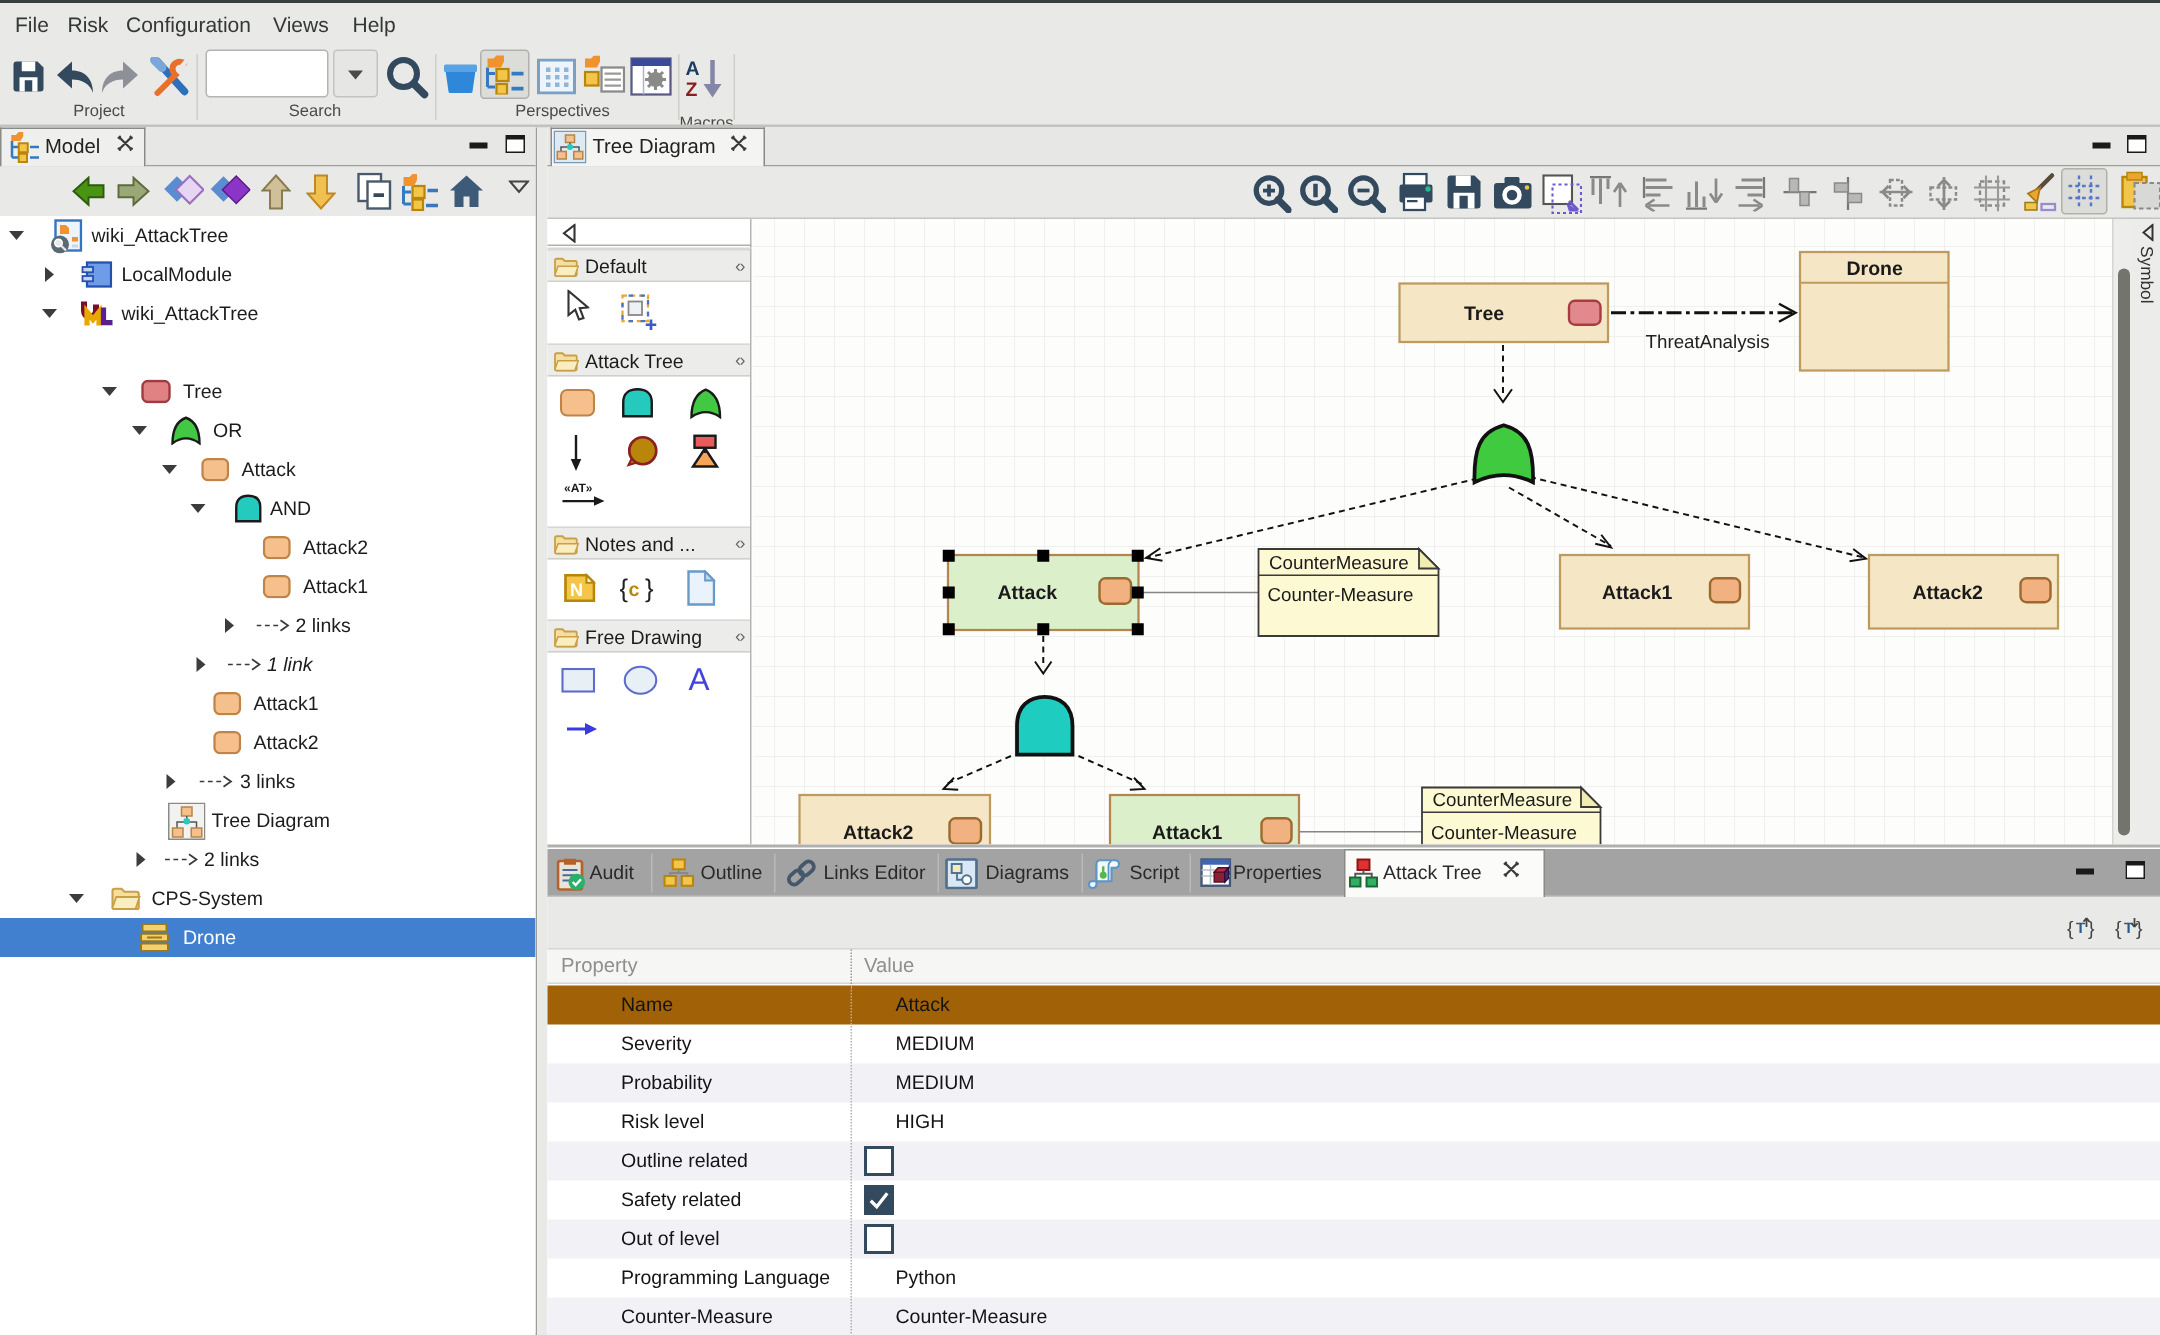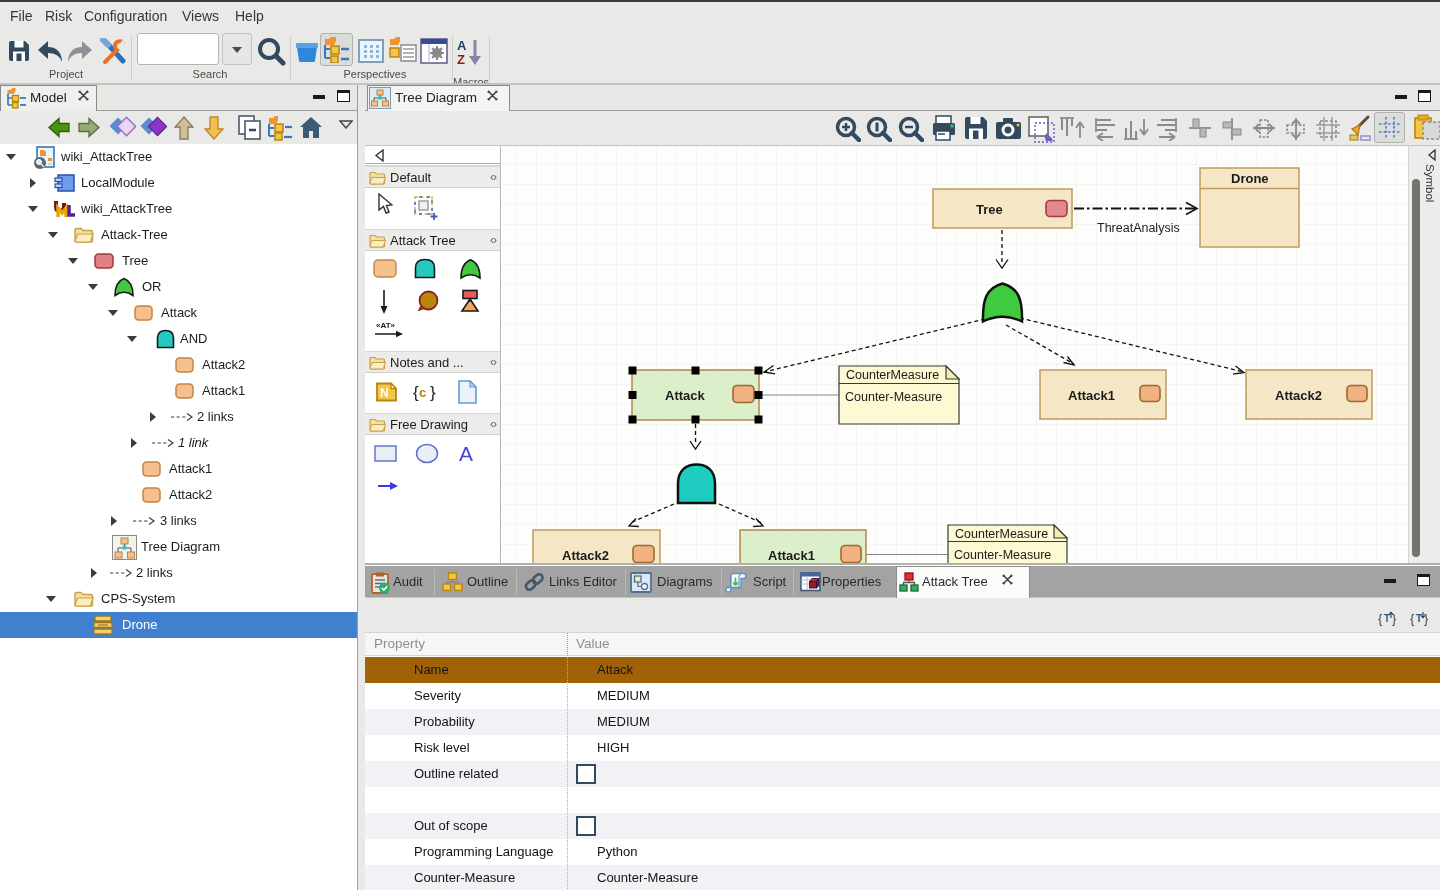--- a/index.html
+++ b/index.html
@@ -231,28 +231,20 @@
     </div>
     <div class="tree-row" style="top:52px;">
       <span class="tri-d" style="left:28px;"></span>
       <svg class="icon16" style="left:54px;top:3px;" width="22" height="20">
           <path d="M2 2 L2 8 Q2 12 6 12 Q10 12 10 8 L10 4" stroke="#7a1025" stroke-width="4" fill="none"></path>
           <path d="M4 18 L4 9 L8 14 L12 9 L12 18" stroke="#e8a800" stroke-width="3.5" fill="none"></path>
           <path d="M15 6 L15 16 L21 16" stroke="#5a2090" stroke-width="3.5" fill="none"></path>
         </svg>
       <span class="lbl" style="left:81px;">wiki_AttackTree</span>
     </div>
-    <div class="tree-row" style="top:78px;">
-      <span class="tri-d" style="left:48px;"></span>
-      <svg class="icon16" style="left:74px;top:5px;" width="20" height="16">
-          <path d="M1 14 L1 3 Q1 1.5 2.5 1.5 L7 1.5 L9 3.5 L17 3.5 Q18.5 3.5 18.5 5 L18.5 14 Q18.5 15 17 15 L2.5 15 Q1 15 1 14 Z" fill="#f5dfa0" stroke="#c8a048" stroke-width="1.4"></path>
-          <path d="M1 14 L3.5 7 L19 7 L16.5 14.5 Q16 15 15 15 L2.5 15 Q1 15 1 14 Z" fill="#fbedc2" stroke="#c8a048" stroke-width="1.2"></path>
-        </svg>
-      <span class="lbl" style="left:101px;">Attack-Tree</span>
-    </div>
     <div class="tree-row" style="top:104px;">
       <span class="tri-d" style="left:68px;"></span>
       <svg class="icon16" style="left:94px;top:5px;" width="20" height="16">
           <rect x="1" y="1" width="18" height="14" rx="3.5" fill="#e08184" stroke="#a03c40" stroke-width="1.6"></rect>
         </svg>
       <span class="lbl" style="left:122px;">Tree</span>
     </div>
     <div class="tree-row" style="top:130px;">
       <span class="tri-d" style="left:88px;"></span>
       <svg class="icon16" style="left:113px;top:3px;" width="22" height="20">
@@ -819,22 +811,29 @@
         <span class="v">MEDIUM</span>
       </div>
     <div class="prow" style="top:103px;">
         <span class="k">Risk level</span>
         <span class="v">HIGH</span>
       </div>
     <div class="prow" style="top:129px;background:#f1f1f6;">
         <span class="k">Outline related</span>
       <span class="abs" style="left:211px;top:3px;width:20px;height:20px;background:#fff;border:2.5px solid #33495e;"></span>
       </div>
+    <div class="prow" style="top:155px;">
+        <span class="k">Safety related</span>
+      <span class="abs" style="left:211px;top:3px;width:20px;height:20px;background:#33495e;"></span>
+      <svg class="abs" style="left:213px;top:5px;" width="16" height="16">
+          <path d="M2.5 8.5 L6.5 12.5 L13.5 3.5" fill="none" stroke="#fff" stroke-width="2.2"></path>
+        </svg>
+      </div>
     <div class="prow" style="top:181px;background:#f1f1f6;">
-        <span class="k">Out of scope</span>
+        <span class="k">Out of level</span>
       <span class="abs" style="left:211px;top:3px;width:20px;height:20px;background:#fff;border:2.5px solid #33495e;"></span>
       </div>
     <div class="prow" style="top:207px;">
         <span class="k">Programming Language</span>
         <span class="v">Python</span>
       </div>
     <div class="prow" style="top:233px;background:#f1f1f6;">
         <span class="k">Counter-Measure</span>
         <span class="v">Counter-Measure</span>
       </div>

